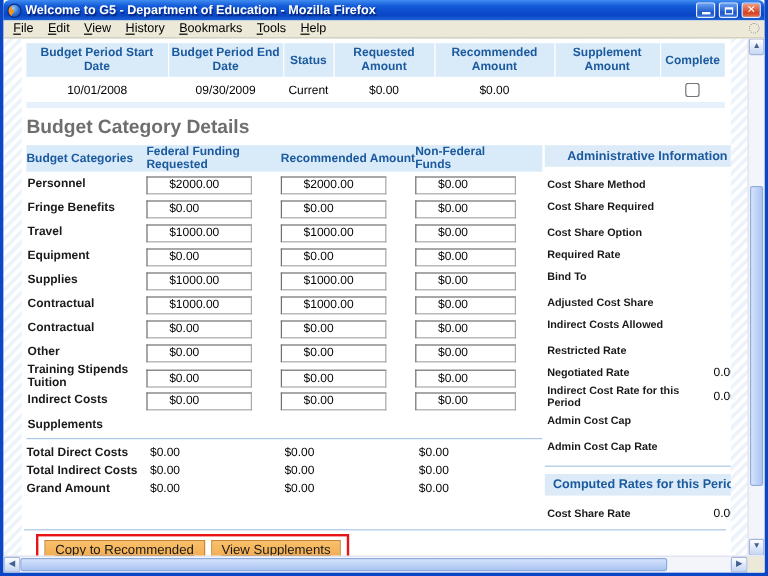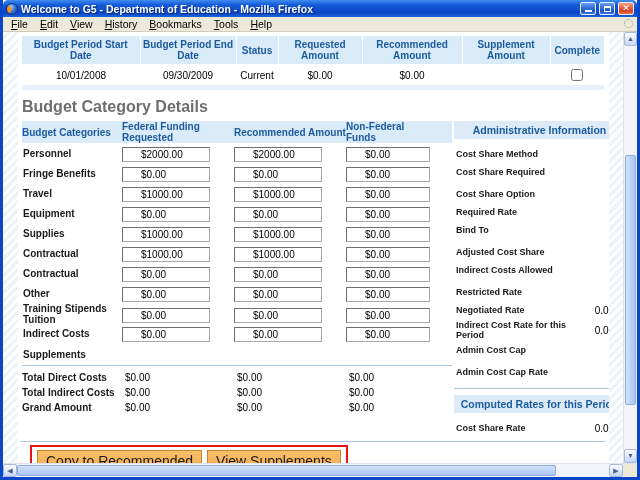--- a/index.html
+++ b/index.html
@@ -79,21 +79,21 @@
   .arow { display:flex; justify-content:space-between; align-items:center; min-height:16px; padding:0 2px; margin-bottom:2px; }
   .arow.gap { margin-bottom:6px; }
   .albl { font-size:9px; font-weight:bold; color:#1a1a1a; }
   .aval { font-size:10px; color:#000; }
   .aline { height:1px; background:#a9c7e4; margin:8px 0 6px; }
 
   
   .btnzone { position:relative; margin:2px 0 0 10px; }
   .redbox { display:inline-flex; gap:5px; border:2px solid #e81313; padding:3px 5px 4px; }
   .obtn { background:linear-gradient(180deg,#f9c06b,#f2a94b); border:1px solid #c8872f; color:#1a1a1a;
-    font-size:14px; font-family:"Liberation Sans", sans-serif; padding:2px 8px; cursor:pointer;text-decoration:underline; }
+    font-size:11px; font-family:"Liberation Sans", sans-serif; padding:2px 8px; cursor:pointer;text-decoration:underline; }
 
   
   .vscroll { flex:0 0 14px; display:flex; flex-direction:column; background:#f4f4fb; border-left:1px solid #e2e2ee; }
   .sbtn { height:14px; flex:0 0 14px; background:linear-gradient(180deg,#fdfdff,#c6d6f4); border:1px solid #a3b8dc;
     border-radius:2px; color:#44618e; font-size:7px; line-height:11px; text-align:center; }
   .vtrack { flex:1; position:relative; }
   .vthumb { position:absolute; left:1px; right:1px; top:27%; height:62%;
     background:linear-gradient(90deg,#d5e3fc,#aac4f2); border:1px solid #8cacdc; border-radius:2px; }
   .hscrollrow { flex:0 0 14px; display:flex; background:#f4f4fb; border-top:1px solid #e2e2ee; }
   .hbtn { width:14px; flex:0 0 14px; background:linear-gradient(180deg,#fdfdff,#c6d6f4); border:1px solid #a3b8dc;

